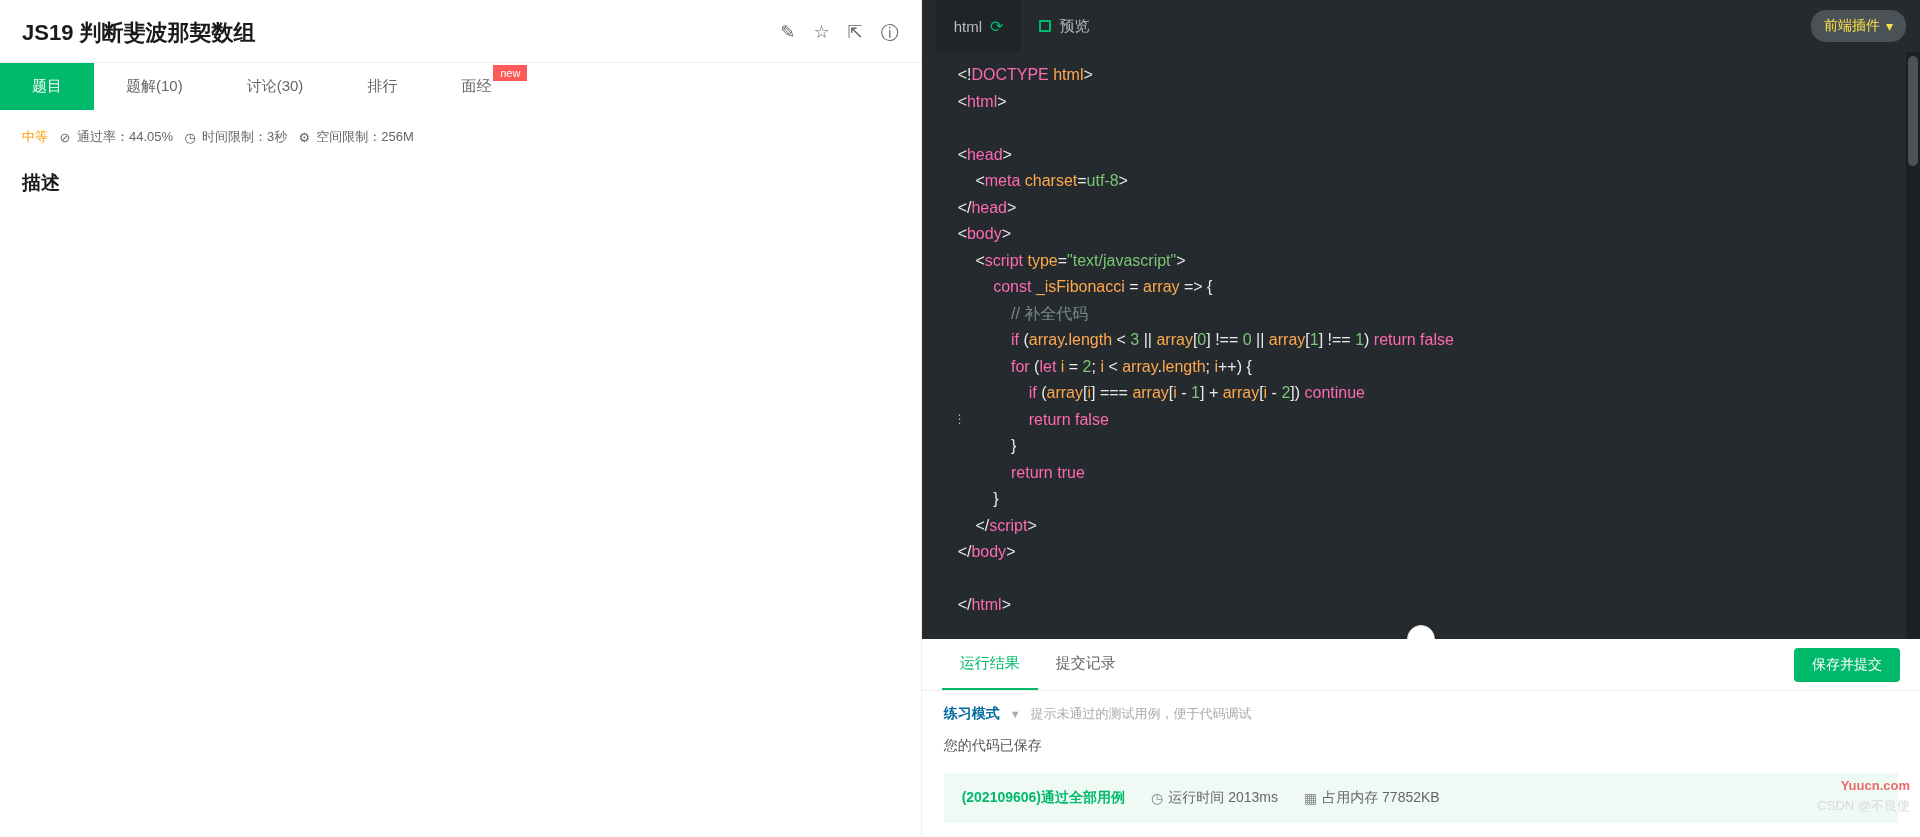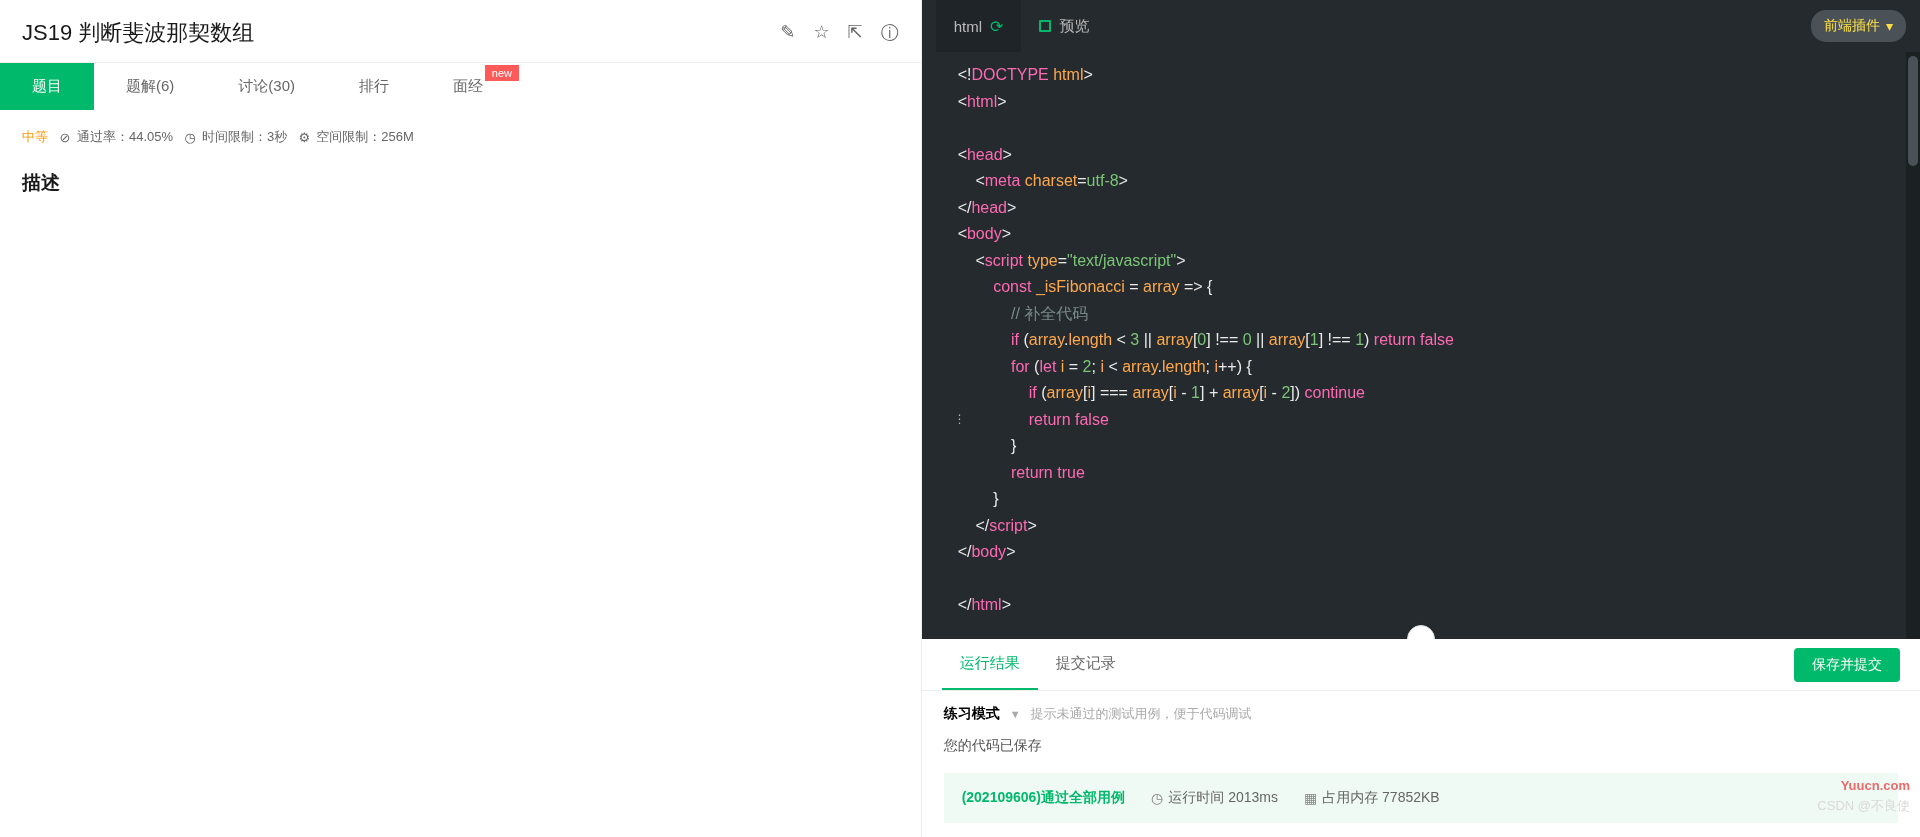--- a/index.html
+++ b/index.html
@@ -1,21 +1,21 @@
 <!DOCTYPE html>
 <html><head>
 <meta charset="utf-8">
 <style>
 *{margin:0;padding:0;box-sizing:border-box;font-family:-apple-system,BlinkMacSystemFont,"Segoe UI",Helvetica,Arial,sans-serif}
 body{background:#fff;width:1920px;height:837px;overflow:hidden;position:relative}
 .container{display:flex;height:100%}
 .left-panel{width:960px;height:100%;border-right:1px solid #eee;background:#fff}
 .right-panel{width:1040px;height:100%;display:flex;flex-direction:column;background:#fff}
 .title-bar{padding:18px 22px 14px;display:flex;align-items:center;justify-content:space-between;border-bottom:1px solid #eee}
-.title-text{font-size:22px;font-weight:400;color:#1a1a1a}
+.title-text{font-size:22px;font-weight:700;color:#1a1a1a}
 .title-actions{display:flex;gap:18px;color:#666;font-size:18px}
 .title-actions span{cursor:pointer}
 .tabs{display:flex;align-items:center;padding:0;position:relative}
 .tab{padding:14px 32px;color:#666;font-size:15px;cursor:pointer;position:relative}
 .tab.active{background:#00b96b;color:#fff;border-radius:0}
 .tab-badge{position:absolute;top:2px;right:-4px;background:#ff5a5a;color:#fff;font-size:11px;padding:2px 7px;border-radius:0}
 .meta-row{padding:18px 22px;display:flex;gap:10px;align-items:center;font-size:13px;color:#666}
 .difficulty{color:#ff9900}
 .meta-item{display:flex;align-items:center;gap:5px}
 .section-hd{font-size:19px;font-weight:700;padding:6px 22px 10px;color:#1a1a1a}
@@ -33,21 +33,21 @@
 .code-lines{position:absolute;left:36px;top:10px;white-space:pre}
 .t-pink{color:#ff6ab3}.t-orange{color:#ffa94d}.t-green{color:#7cc576}.t-white{color:#eaeaea}.t-comment{color:#7a8a8a}
 .splitter-handle{position:absolute;left:50%;top:50%;transform:translate(-50%,-50%);color:#bbb;font-size:12px;letter-spacing:1px}
 .collapse-btn{position:absolute;bottom:-14px;left:50%;transform:translateX(-50%);background:#fff;border:1px solid #ddd;border-radius:50%;width:28px;height:28px;display:flex;align-items:center;justify-content:center;box-shadow:0 2px 6px rgba(0,0,0,.1);color:#888;z-index:5}
 .result-tabs{display:flex;align-items:center;padding:0 20px;border-bottom:1px solid #eee;justify-content:space-between;background:#fff}
 .rtab-group{display:flex}
 .rtab{padding:15px 18px;font-size:15px;color:#666;cursor:pointer}
 .rtab.active{color:#00b96b;border-bottom:2px solid #00b96b;font-weight:500}
 .submit-btn{background:#00b96b;color:#fff;padding:8px 18px;border-radius:4px;font-size:14px;cursor:pointer;border:none}
 .mode-row{padding:14px 22px 8px;display:flex;align-items:center;gap:10px;font-size:14px}
-.mode-label{font-weight:700;color:#000000}
+.mode-label{font-weight:700;color:#0369a1}
 .mode-desc{color:#aaa;font-size:13px}
 .chev{color:#aaa;font-size:11px}
 .saved-msg{padding:6px 22px 14px;font-size:14px;color:#555}
 .pass-box{margin:4px 22px 14px;background:#f0faf5;border-radius:0;padding:16px 18px;display:flex;align-items:center;gap:26px;font-size:14px}
 .pass-id{color:#00b96b;font-weight:600}
 .pass-stat{color:#888;display:flex;align-items:center;gap:5px}
 .pass-stat b{color:#666;font-weight:400}
 .scrollbar{position:absolute;right:0;top:0;width:14px;height:100%;background:#1b2023}
 .scroll-thumb{position:absolute;right:2px;top:4px;width:10px;height:110px;background:#4a5258;border-radius:5px}
 .watermark{position:absolute;right:10px;bottom:22px;font-size:13px;color:#d9d9d9;text-align:right;line-height:1.5}
@@ -63,21 +63,21 @@
       <div class="title-text">JS19  判断斐波那契数组</div>
       <div class="title-actions">
         <span>✎</span>
         <span>☆</span>
         <span>⇱</span>
         <span>ⓘ</span>
       </div>
     </div>
     <div class="tabs">
       <div class="tab active">题目</div>
-      <div class="tab">题解(6)</div>
+      <div class="tab">题解(10)</div>
       <div class="tab">讨论(30)</div>
       <div class="tab">排行</div>
       <div class="tab" style="position:relative">
         <span>面经</span>
         <span class="tab-badge">new</span>
       </div>
     </div>
     <div class="meta-row">
       <span class="difficulty">中等</span>
       <span class="meta-item">

